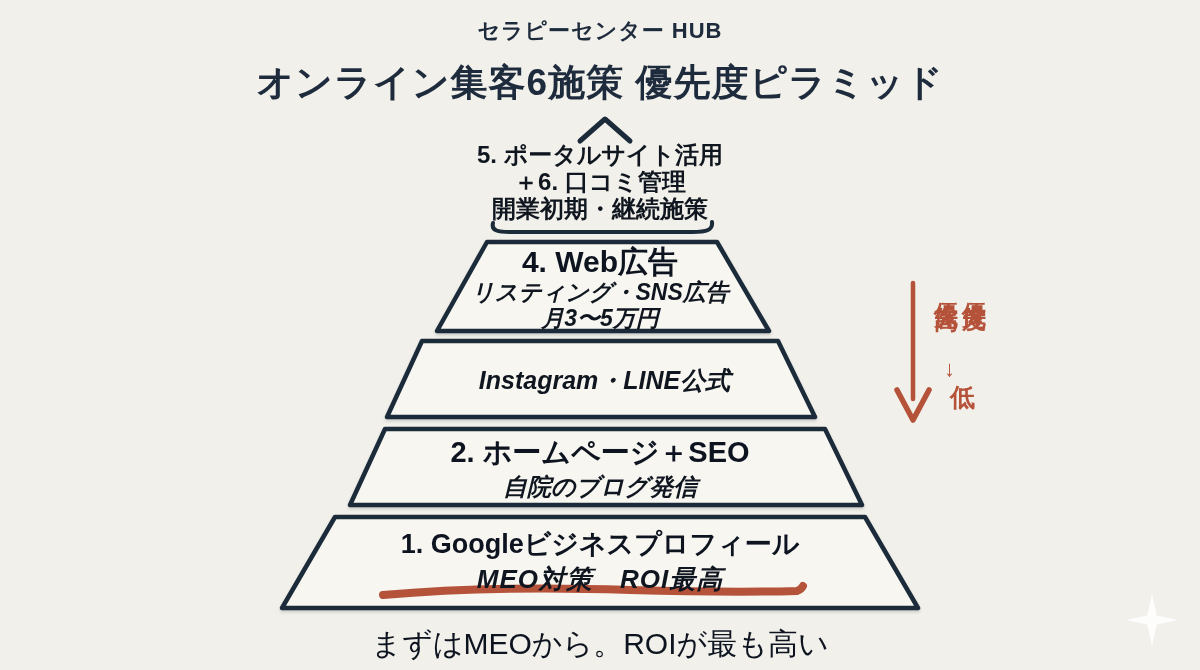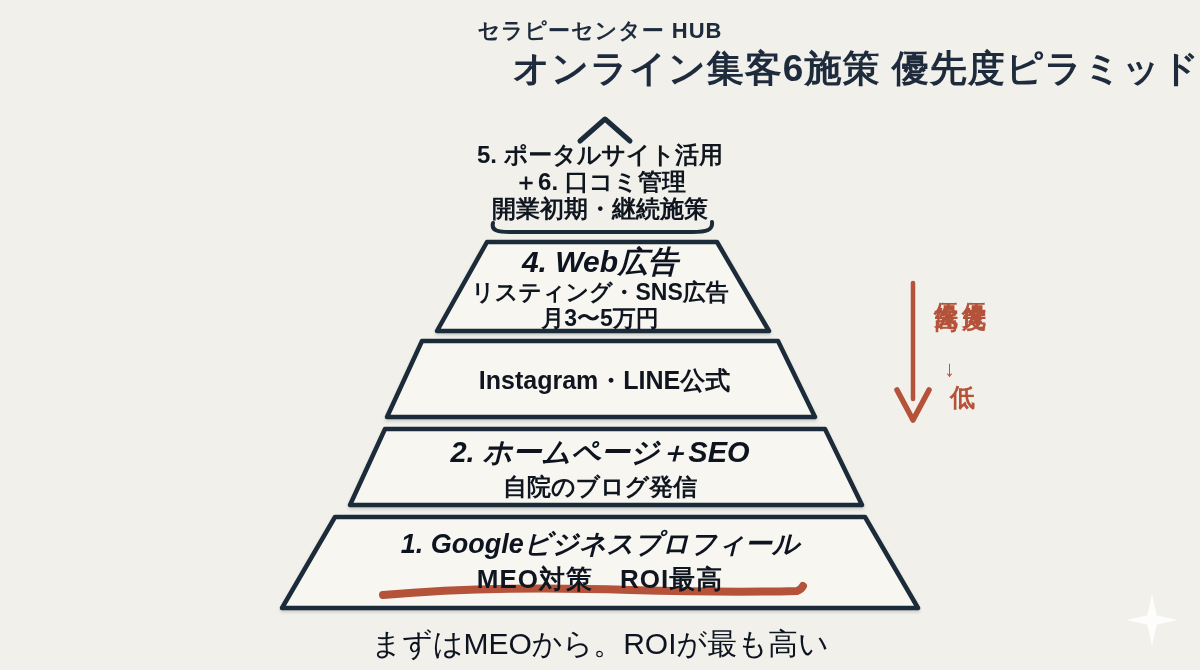--- a/index.html
+++ b/index.html
@@ -5,25 +5,25 @@
   html,body{margin:0;padding:0;}
   body{
     width:1200px;height:670px;position:relative;overflow:hidden;
     background:#f1f0ea;
     font-family:"Liberation Sans","DejaVu Sans",sans-serif;
     color:#0d1420;
   }
   .abs{position:absolute;}
   .center-line{left:0;width:1200px;text-align:center;}
   .brand{top:16px;font-size:22px;font-weight:700;color:#1e2b3d;letter-spacing:1px;}
-  .main-title{top:44px;font-size:37px;font-weight:800;color:#1e2b3d;letter-spacing:1px;text-align:right;}
+  .main-title{top:58px;font-size:37px;font-weight:800;color:#1e2b3d;letter-spacing:1px;}
   .apex-note{top:141px;line-height:27px;font-size:24px;font-weight:800;color:#10161f;}
   .tier-text{left:0;width:1200px;text-align:center;display:flex;flex-direction:column;justify-content:center;z-index:3;}
-  .tier-title{font-weight:800;color:#0d1420;font-style:italic;}
-  .tier-sub{font-weight:700;color:#10161f;}
+  .tier-title{font-weight:800;color:#0d1420;}
+  .tier-sub{font-weight:700;color:#10161f;font-style:italic;}
   #tier4-text{top:243px;height:88px;}
   #tier4-text .tier-title{font-size:30px;line-height:35px;}
   #tier4-text .tier-sub{font-size:23px;line-height:26px;}
   #tier3-text{top:342px;height:75px;}
   #tier3-text .tier-title{font-size:29px;line-height:39px;}
   #tier3-text .tier-sub{font-size:25px;line-height:30px;padding-left:9px;}
   #tier2-text{top:430px;height:75px;}
   #tier2-text .tier-title{font-size:29px;line-height:39px;}
   #tier2-text .tier-sub{font-size:24px;line-height:30px;}
   #tier1-text{top:517px;height:74px;}

